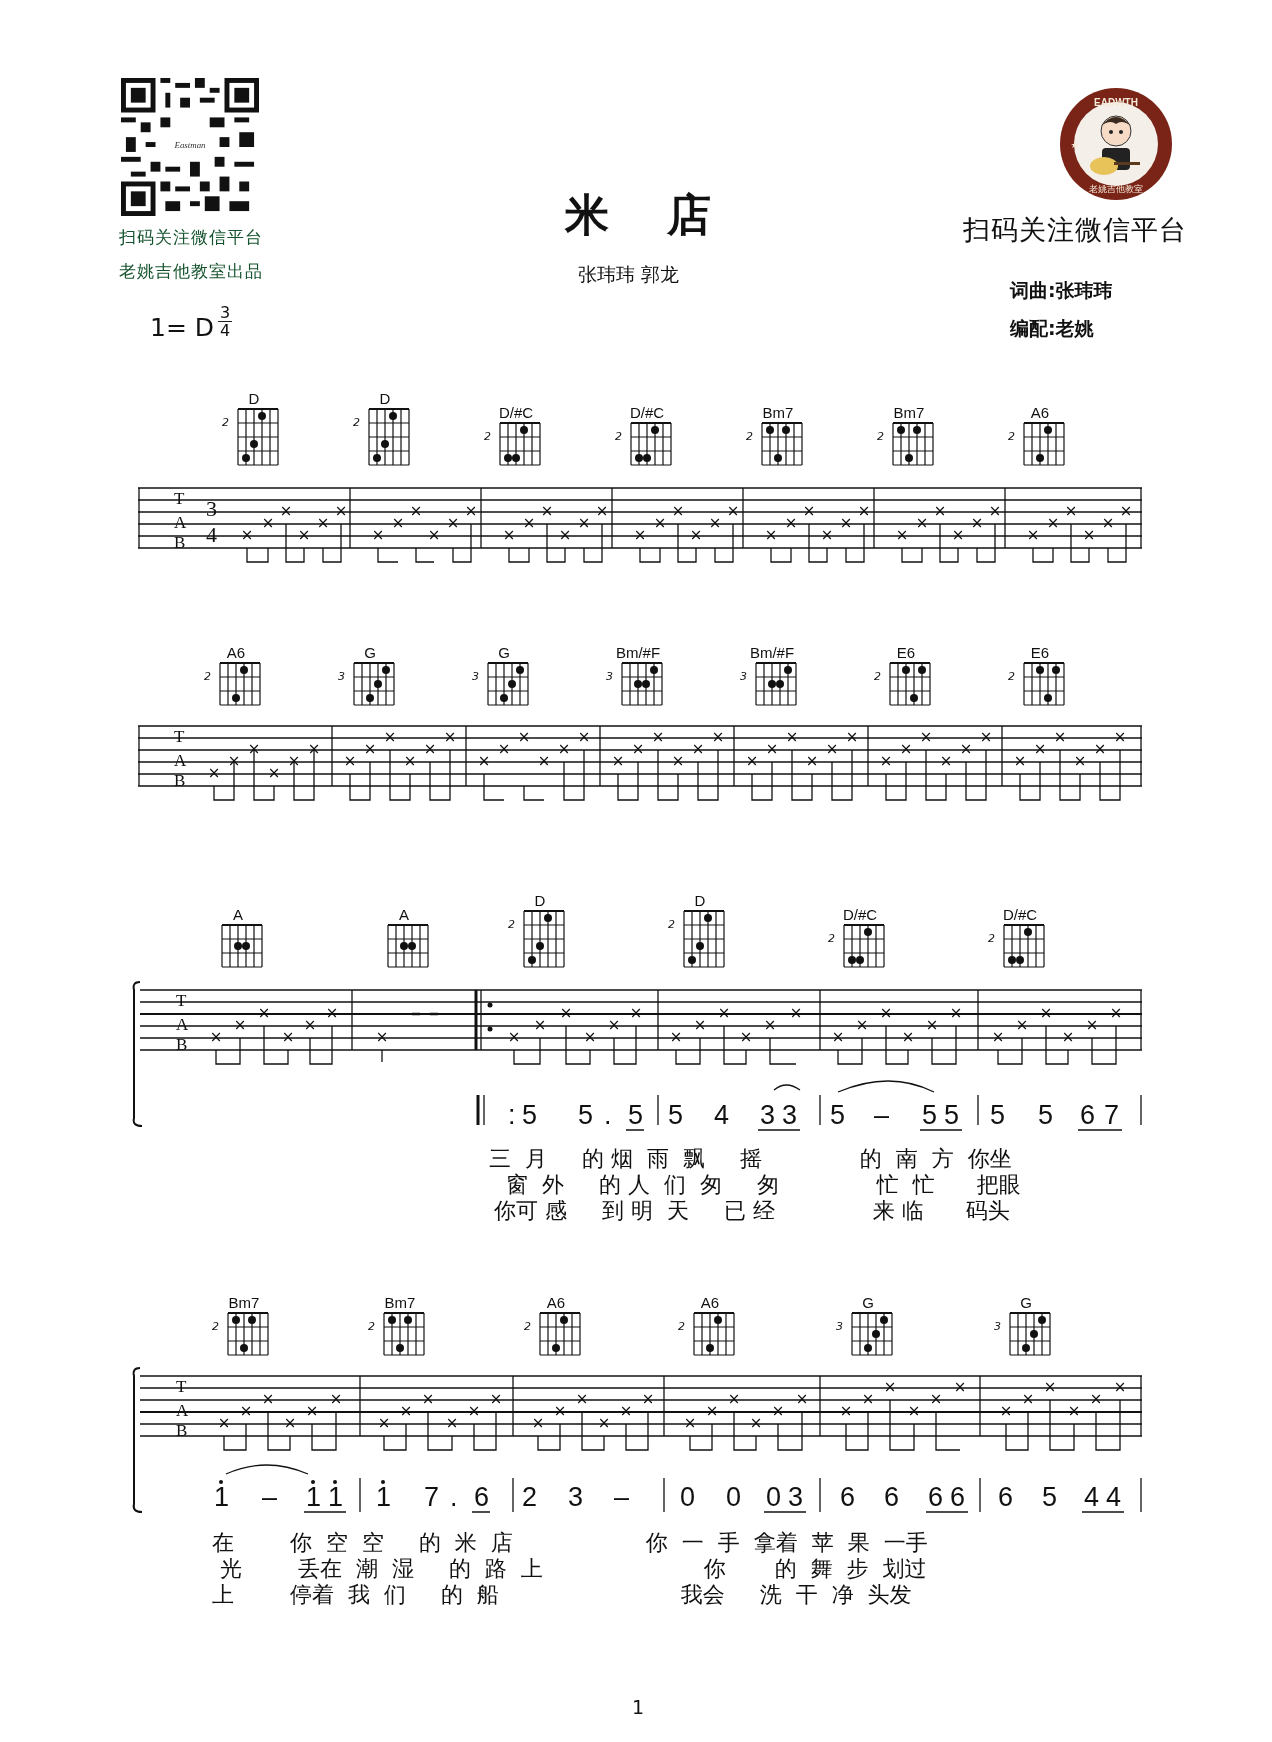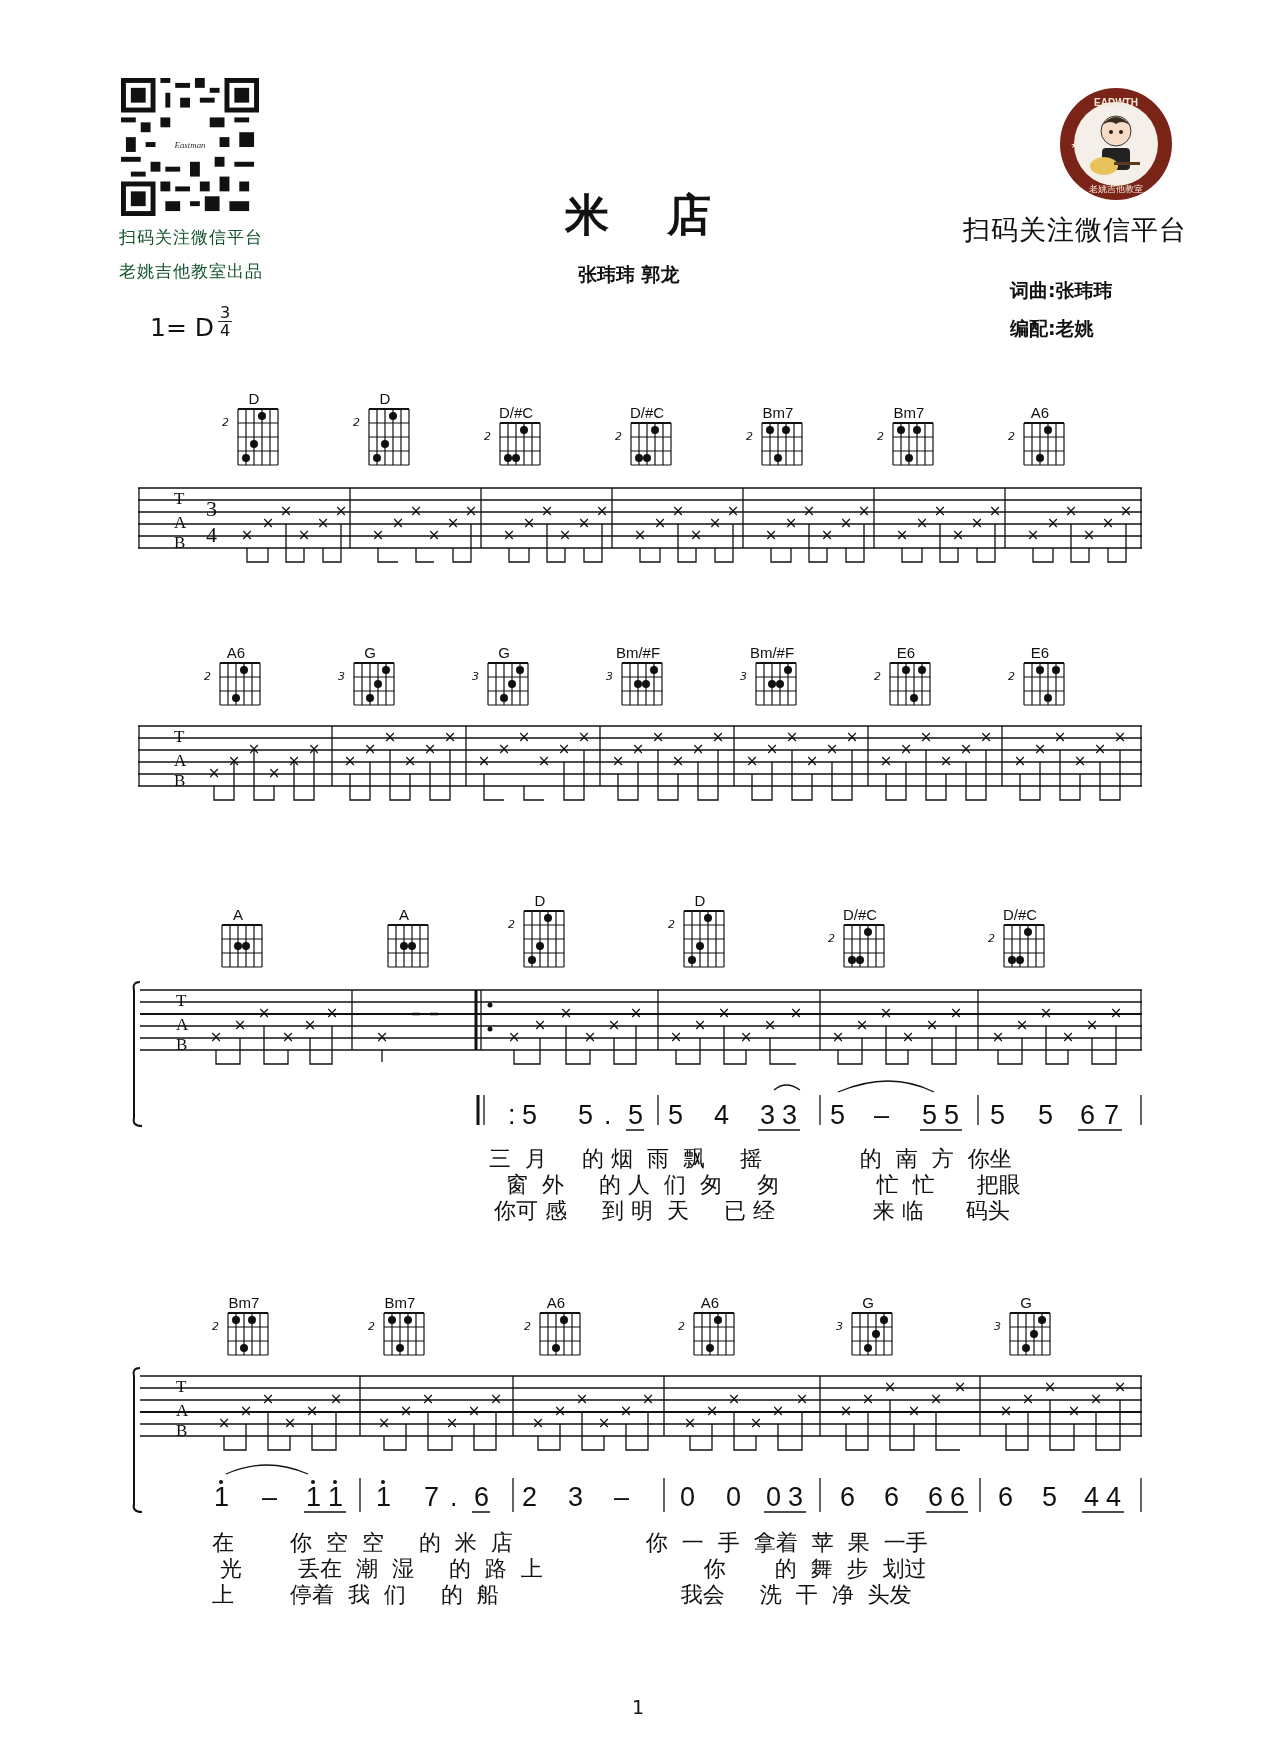--- a/index.html
+++ b/index.html
@@ -4,21 +4,21 @@
 <style>
   html,body{margin:0;padding:0;background:#fff;}
   body{width:1272px;height:1742px;position:relative;overflow:hidden;font-family:"DejaVu Sans","Liberation Sans",sans-serif;color:#111;}
   .abs{position:absolute;}
   .qr{left:120px;top:78px;width:140px;height:138px;}
   .qr-cap{left:96px;font-size:17px;letter-spacing:1px;width:190px;text-align:center;color:#14532d;}
   .key{left:150px;top:313px;font-size:25px;}
   .timesig{left:218px;top:304px;font-size:16px;line-height:17px;text-align:center;width:14px;}
   .timesig .bar{border-top:1px solid #222;}
   .title{left:565px;top:186px;font-size:44px;font-weight:bold;letter-spacing:58px;}
-  .artist{left:578px;top:262px;font-size:19px;font-weight:bold;}
+  .artist{left:578px;top:262px;font-size:19px;font-weight:normal;}
   .logo{left:1058px;top:86px;width:116px;height:116px;}
   .studio{left:963px;top:212px;font-size:27px;letter-spacing:1px;}
   .credit{left:1010px;font-size:19px;font-weight:bold;}
   .chord{position:absolute;width:60px;}
   .chord .name{font-size:15px;text-align:center;height:18px;line-height:18px;font-family:"Liberation Sans",sans-serif;}
   .chord .fret{position:absolute;left:-2px;top:26px;font-size:11px;font-style:italic;}
   .chord svg{display:block;margin-left:13px;}
   .system{position:absolute;}
   .staff{position:absolute;}
   .jianpu{position:absolute;font-family:"Liberation Sans",sans-serif;font-size:27px;}

